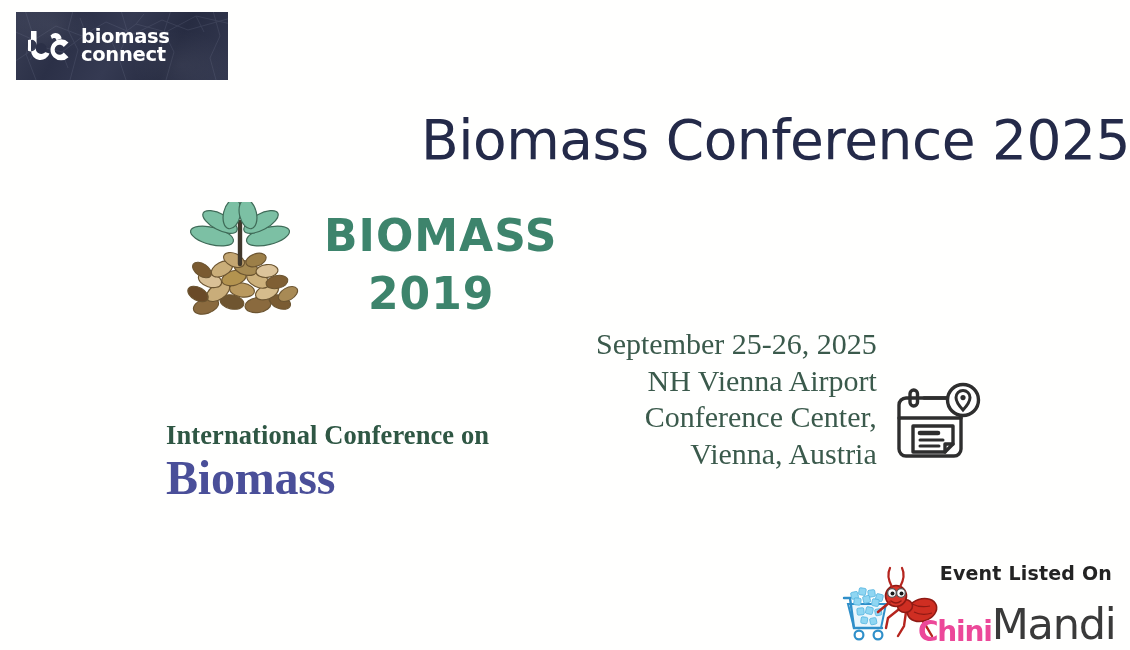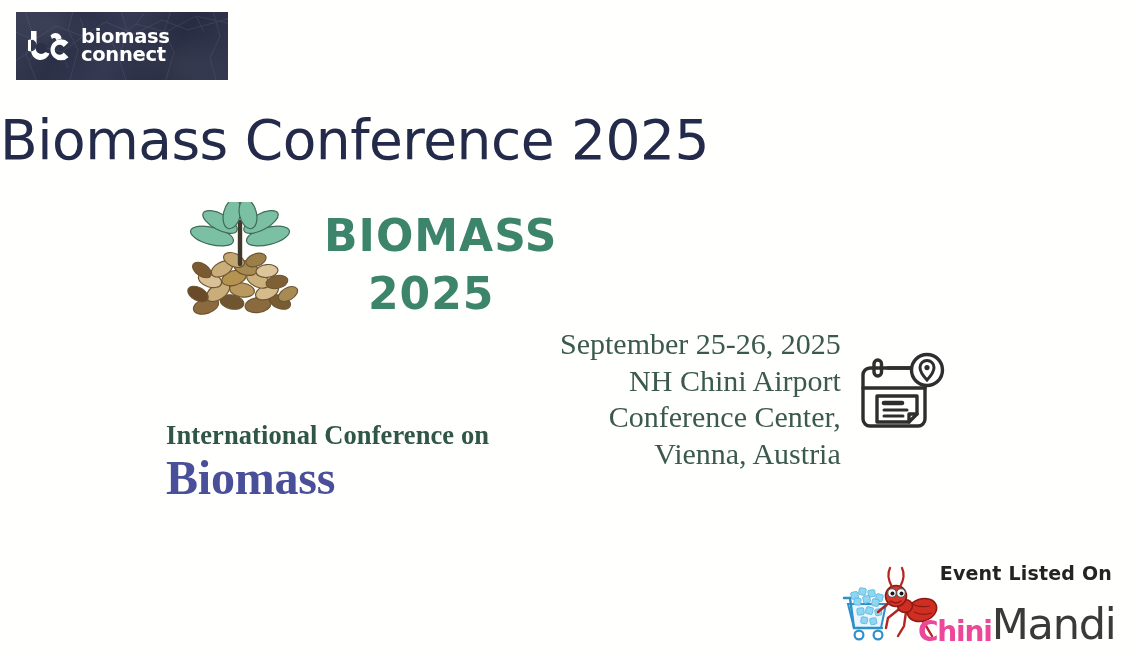--- a/index.html
+++ b/index.html
@@ -67,21 +67,21 @@
     letter-spacing: -0.3px;
     font-family: "DejaVu Sans", sans-serif;
   }
 
   
   .main-title {
     position: absolute;
     left: 0;
     right: 0;
     top: 108px;
-    text-align: left;
+    text-align: right;
     font-family: "DejaVu Sans", sans-serif;
     font-size: 55px;
     font-weight: 400;
     letter-spacing: -0.5px;
     color: #242a49;
     white-space: nowrap;
   }
 
   
   .biomass-lockup {
@@ -128,24 +128,24 @@
     font-weight: 700;
     color: #4a4f99;
     letter-spacing: -0.2px;
     margin-top: 2px;
     line-height: 1.05;
   }
 
   
   .venue-block {
     position: absolute;
-    left: 560px;
+    left: 596px;
     top: 320px;
     display: flex;
-    align-items: center;
+    align-items: flex-end;
     gap: 14px;
   }
   .venue-text {
     text-align: right;
     font-family: "Liberation Serif", serif;
     font-size: 30px;
     line-height: 1.22;
     color: #3b5a4c;
     white-space: nowrap;
     padding-top: 6px;
@@ -271,33 +271,33 @@
         <ellipse cx="36" cy="34" rx="22" ry="8.6" transform="rotate(14 36 34)"></ellipse>
         <ellipse cx="92" cy="34" rx="22" ry="8.6" transform="rotate(-14 92 34)"></ellipse>
         <ellipse cx="44" cy="20" rx="19" ry="8" transform="rotate(28 44 20)"></ellipse>
         <ellipse cx="85" cy="20" rx="19" ry="8" transform="rotate(-28 85 20)"></ellipse>
         <ellipse cx="56" cy="12" rx="8.5" ry="15" transform="rotate(13 56 12)"></ellipse>
         <ellipse cx="72" cy="12" rx="8.5" ry="15" transform="rotate(-13 72 12)"></ellipse>
       </g>
     </svg>
     <div class="biomass-words">
       <span class="bw-1">BIOMASS</span>
-      <span class="bw-2">2025</span>
+      <span class="bw-2">2019</span>
     </div>
   </div>
 
   <div class="icb">
     <div class="icb-line1">International Conference on</div>
     <div class="icb-line2">Biomass</div>
   </div>
 
   <div class="venue-block">
     <div class="venue-text">
       <div>September 25-26, 2025</div>
-      <div>NH Chini Airport</div>
+      <div>NH Vienna Airport</div>
       <div>Conference Center,</div>
       <div>Vienna, Austria</div>
     </div>
     <svg class="venue-icon" viewBox="0 0 92 92">
       <g fill="none" stroke="#2e2e2e" stroke-width="3.4" stroke-linejoin="round" stroke-linecap="round">
 
         <rect x="8" y="18" width="62" height="58" rx="7"></rect>
 
         <path d="M8 38 H70"></path>
 

